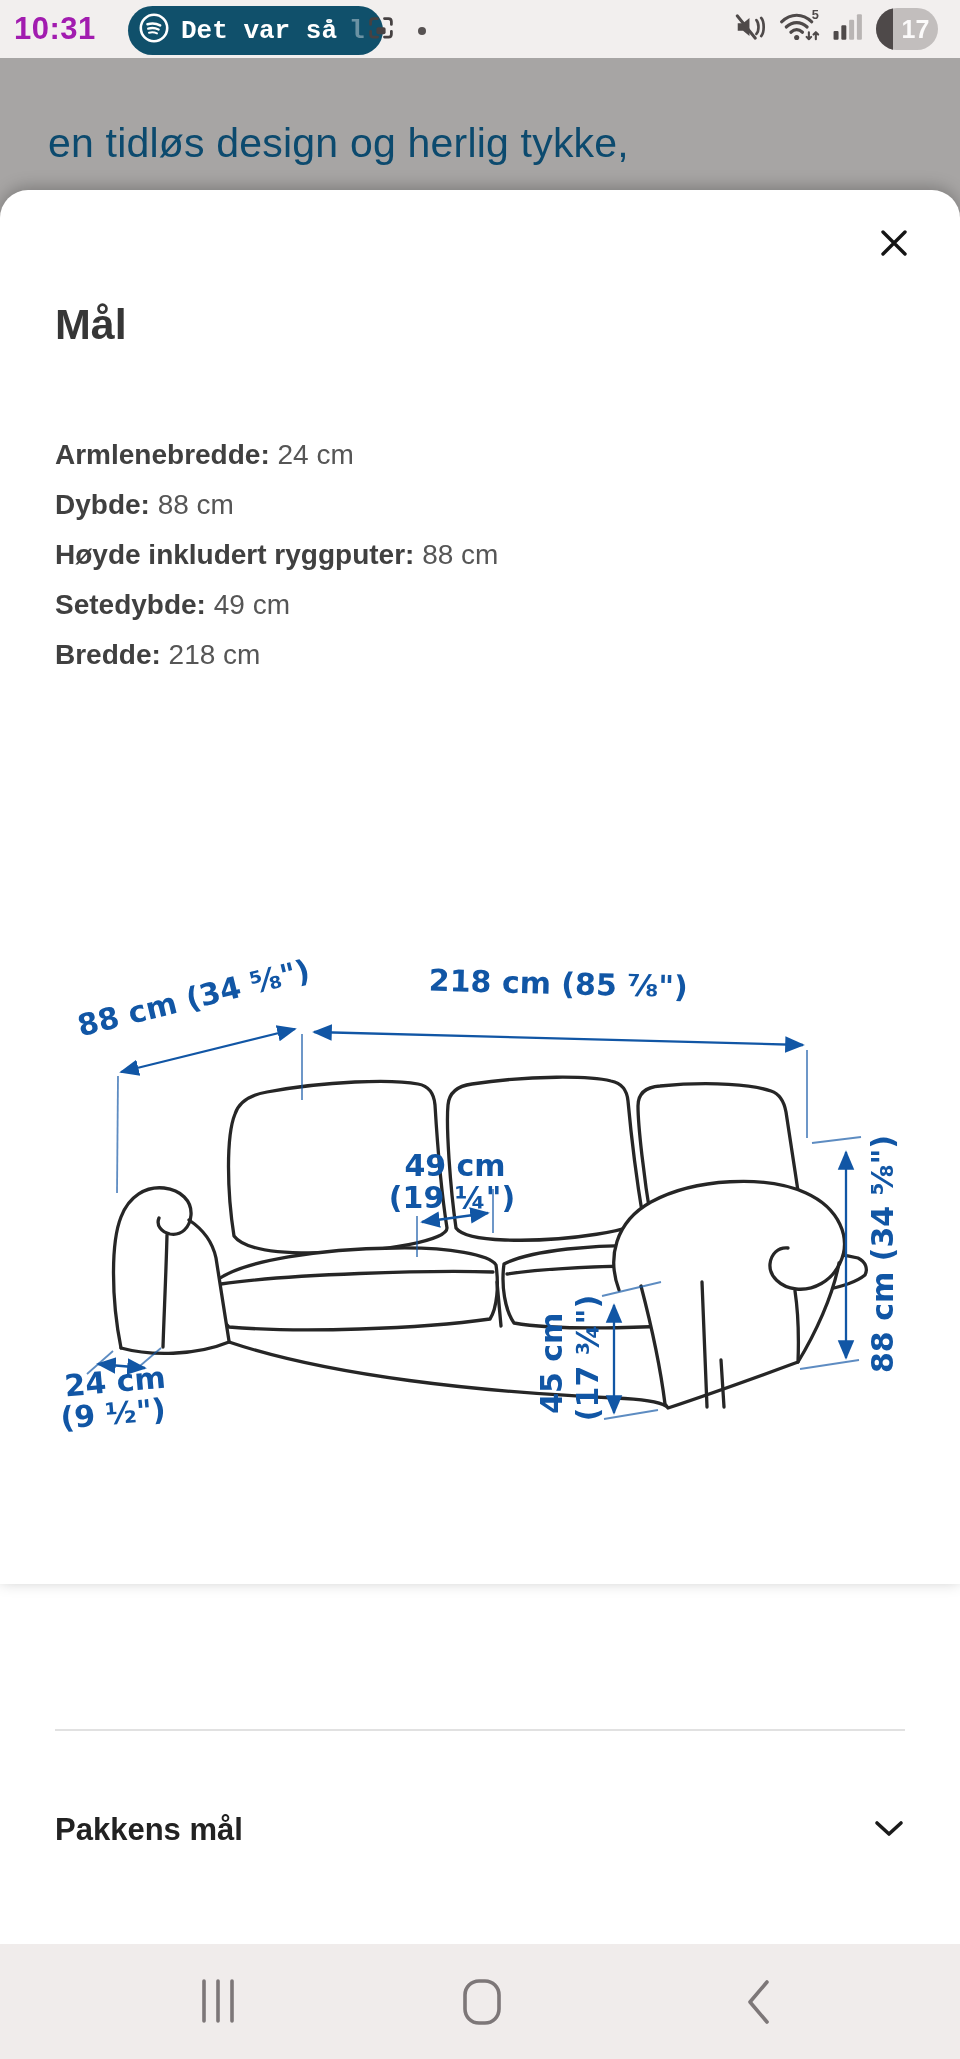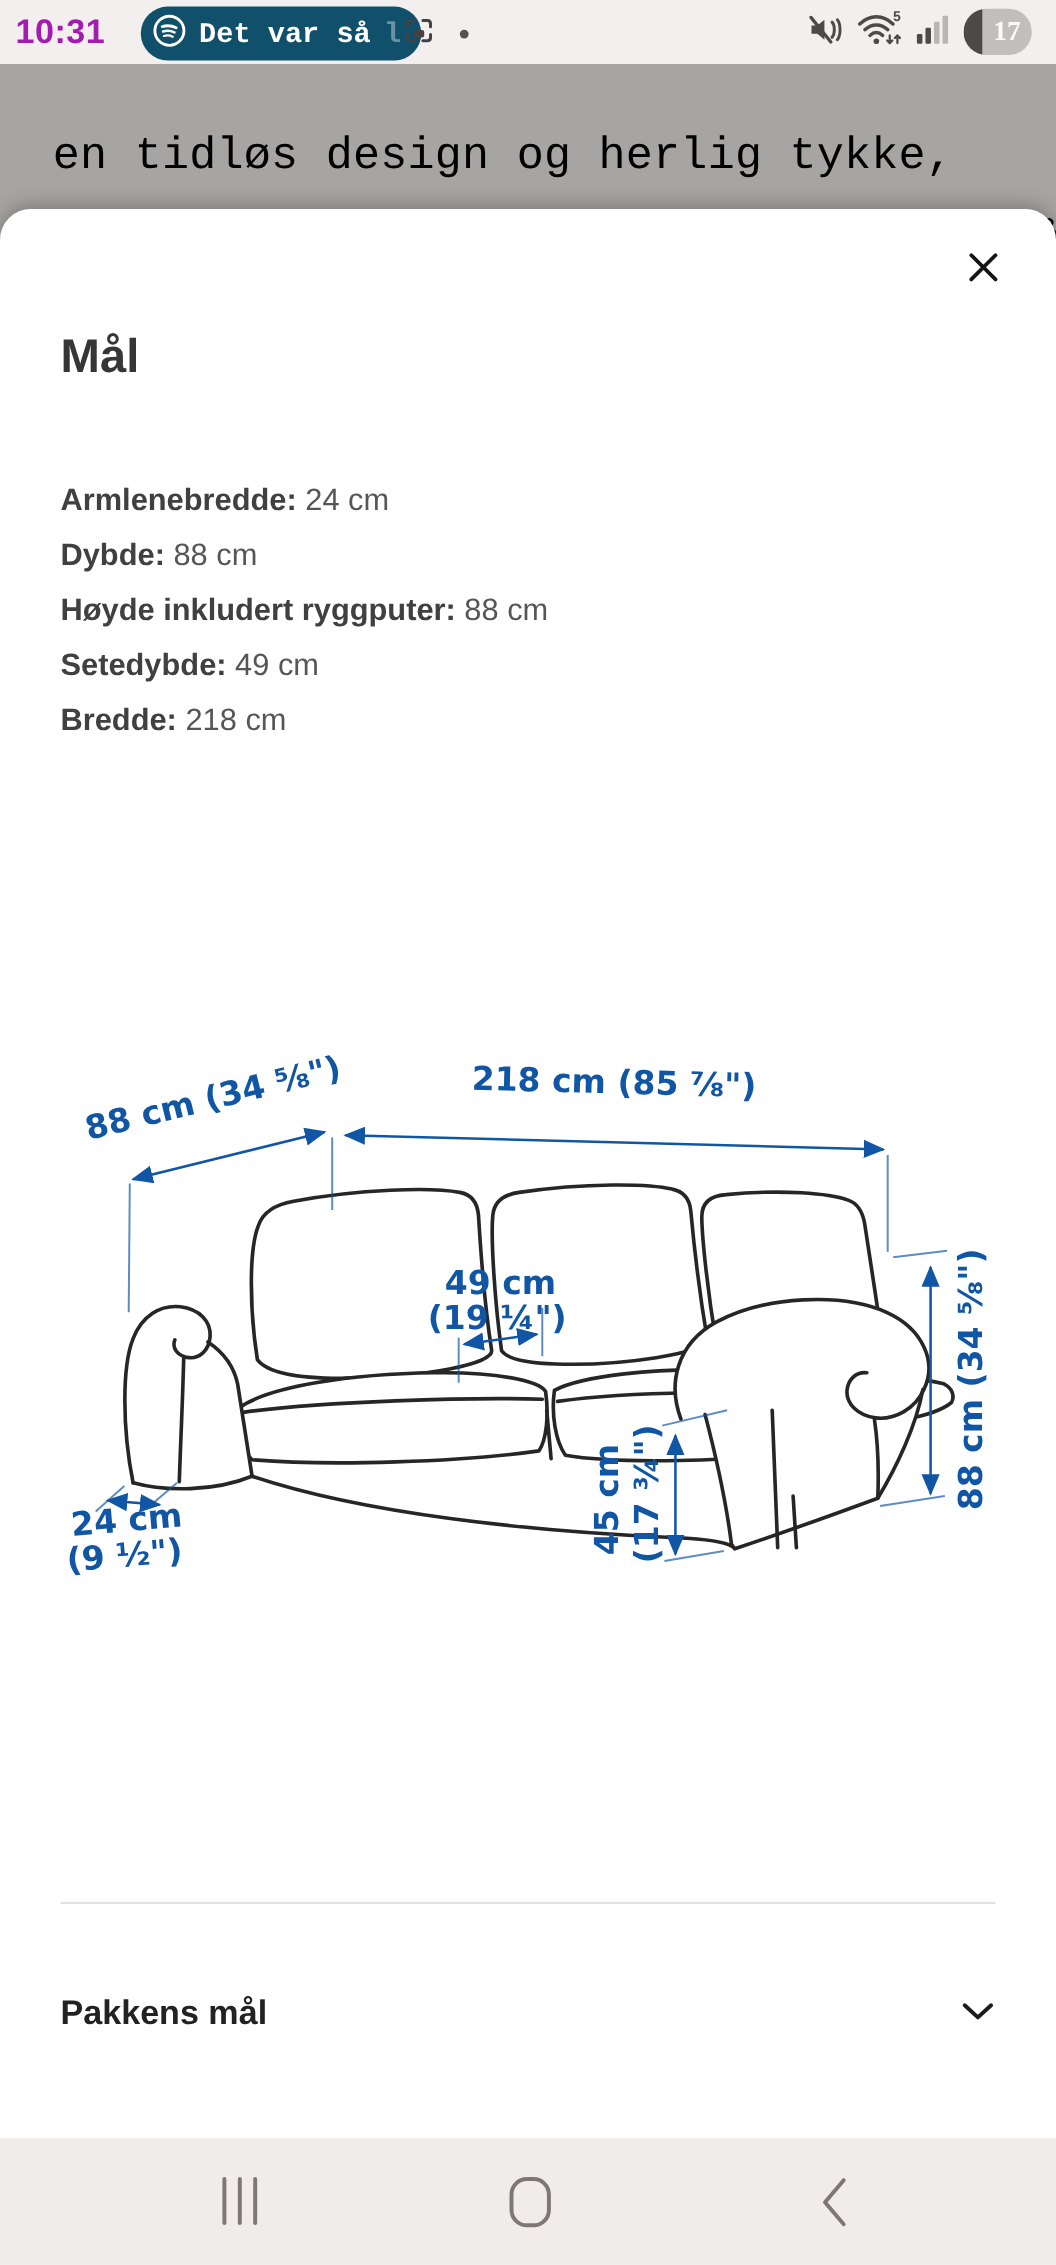--- a/index.html
+++ b/index.html
@@ -11,28 +11,28 @@
   .media-pill{position:absolute;left:128px;top:6px;height:49px;border-radius:25px;background:#10506b;
               display:flex;align-items:center;padding:0 18px 0 9px;gap:10px;font-family:Liberation Mono, monospace;}
   .media-pill .ptxt{color:#fff;font-size:26px;font-weight:700;white-space:nowrap;}
   .media-pill .trunc{display:inline-block;opacity:.38;color:#fff;font-size:26px;font-weight:700;margin-left:2px;}
   .cast{position:absolute;left:366px;top:14px;}
   .notifdot{position:absolute;left:418px;top:27px;width:8px;height:8px;border-radius:50%;background:#575252;}
   .sb-right{position:absolute;right:22px;top:0;height:58px;display:flex;align-items:center;gap:11px;}
   .battery{width:62px;height:42px;border-radius:21px;background:#c2bebd;position:relative;overflow:hidden;}
   .battery .lvl{position:absolute;left:0;top:0;bottom:0;width:17px;background:#4e4949;}
   .battery .pct{position:absolute;left:17px;right:0;top:0;bottom:0;display:flex;align-items:center;justify-content:center;
-                color:#fbfafa;font-size:25px;font-weight:700;font-family:Liberation Serif, serif;}
+                color:#fbfafa;font-size:25px;font-weight:700;}
   
   .scrim{position:absolute;left:0;top:58px;width:960px;height:160px;background:#a7a5a4;z-index:1;}
-  .bgline{position:absolute;left:48px;width:880px;color:#000000;font-size:41px;letter-spacing:.2px;white-space:nowrap;font-family:Liberation Mono, monospace;}
+  .bgline{position:absolute;left:48px;width:880px;color:#0c4a6e;font-size:41px;letter-spacing:.2px;white-space:nowrap;}
   .bgline.l1{top:62px;}
   .bgline.l2{top:138px;}
   
-  .sheet{position:absolute;left:0;top:190px;width:960px;height:1754px;background:#ffffff;
+  .sheet{position:absolute;left:0;top:190px;width:960px;height:1394px;background:#ffffff;
          border-radius:28px 28px 0 0;z-index:10;box-shadow:0 -3px 16px rgba(0,0,0,.25);}
   .closebtn{position:absolute;right:44px;top:32px;width:44px;height:44px;background:none;border:none;padding:0;cursor:pointer;}
   .mtitle{position:absolute;left:55px;top:110px;font-size:43px;font-weight:700;color:#363636;}
   .mlist{position:absolute;left:55px;top:240px;font-size:28px;line-height:50px;color:#565656;}
   .mlist b{color:#404040;font-weight:700;}
   .diagram{position:absolute;left:0;top:740px;width:960px;height:540px;}
   .divider{position:absolute;left:55px;right:55px;top:1539px;height:2px;background:#e1e1e1;}
   .accrow{position:absolute;left:55px;right:50px;top:1600px;height:80px;display:flex;align-items:center;
           justify-content:space-between;cursor:pointer;background:none;border:none;padding:0;width:850px;}
   .accrow .alabel{font-size:31px;font-weight:700;color:#222;}

